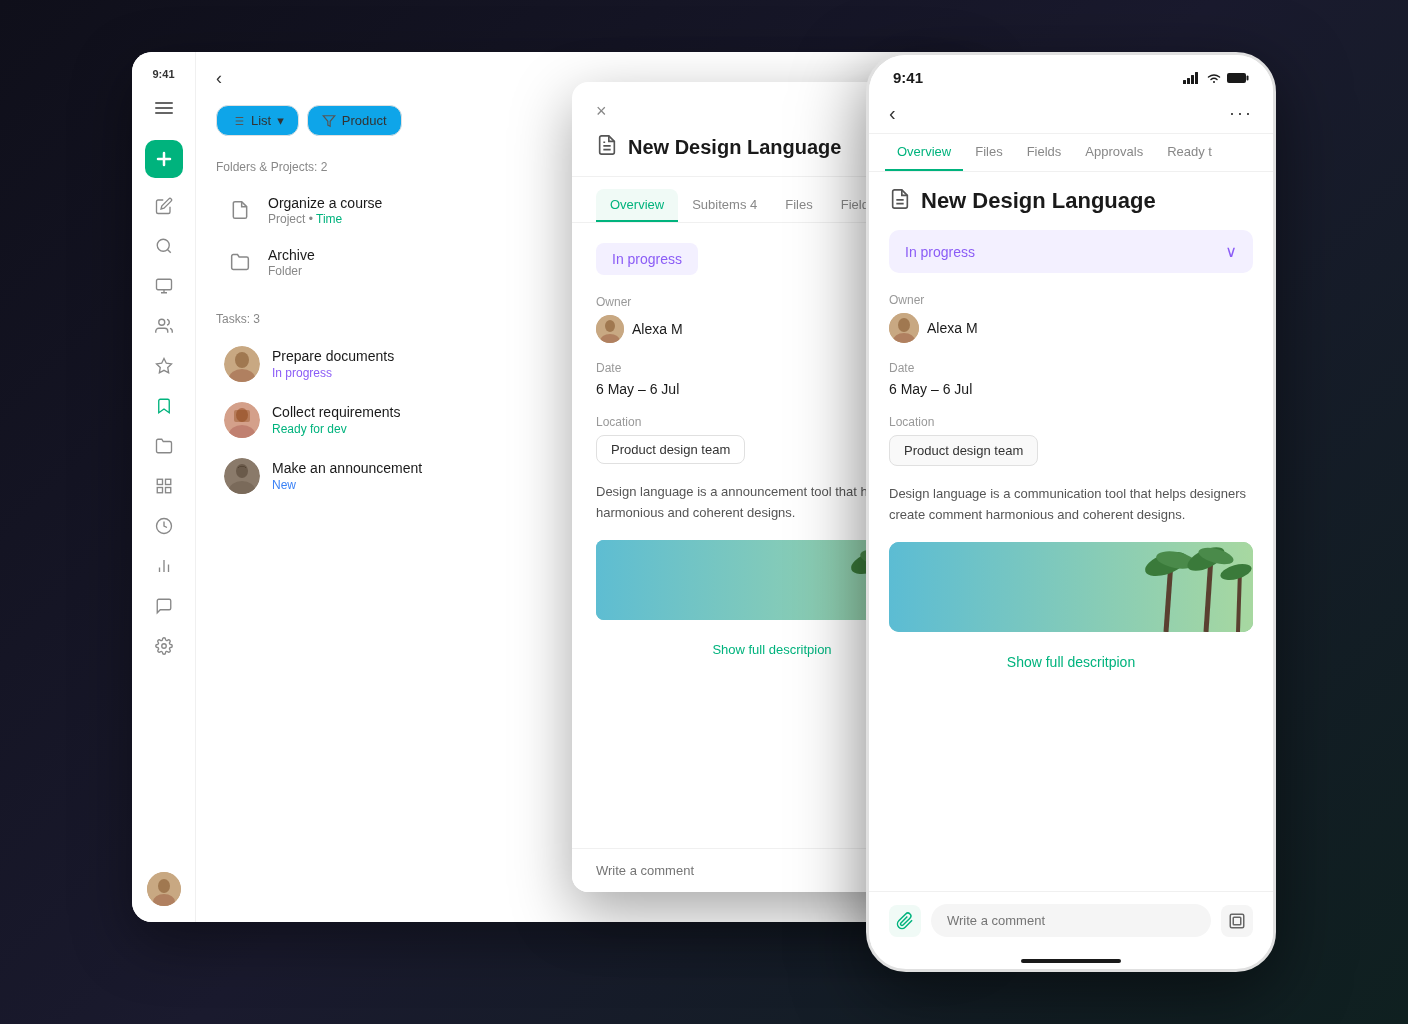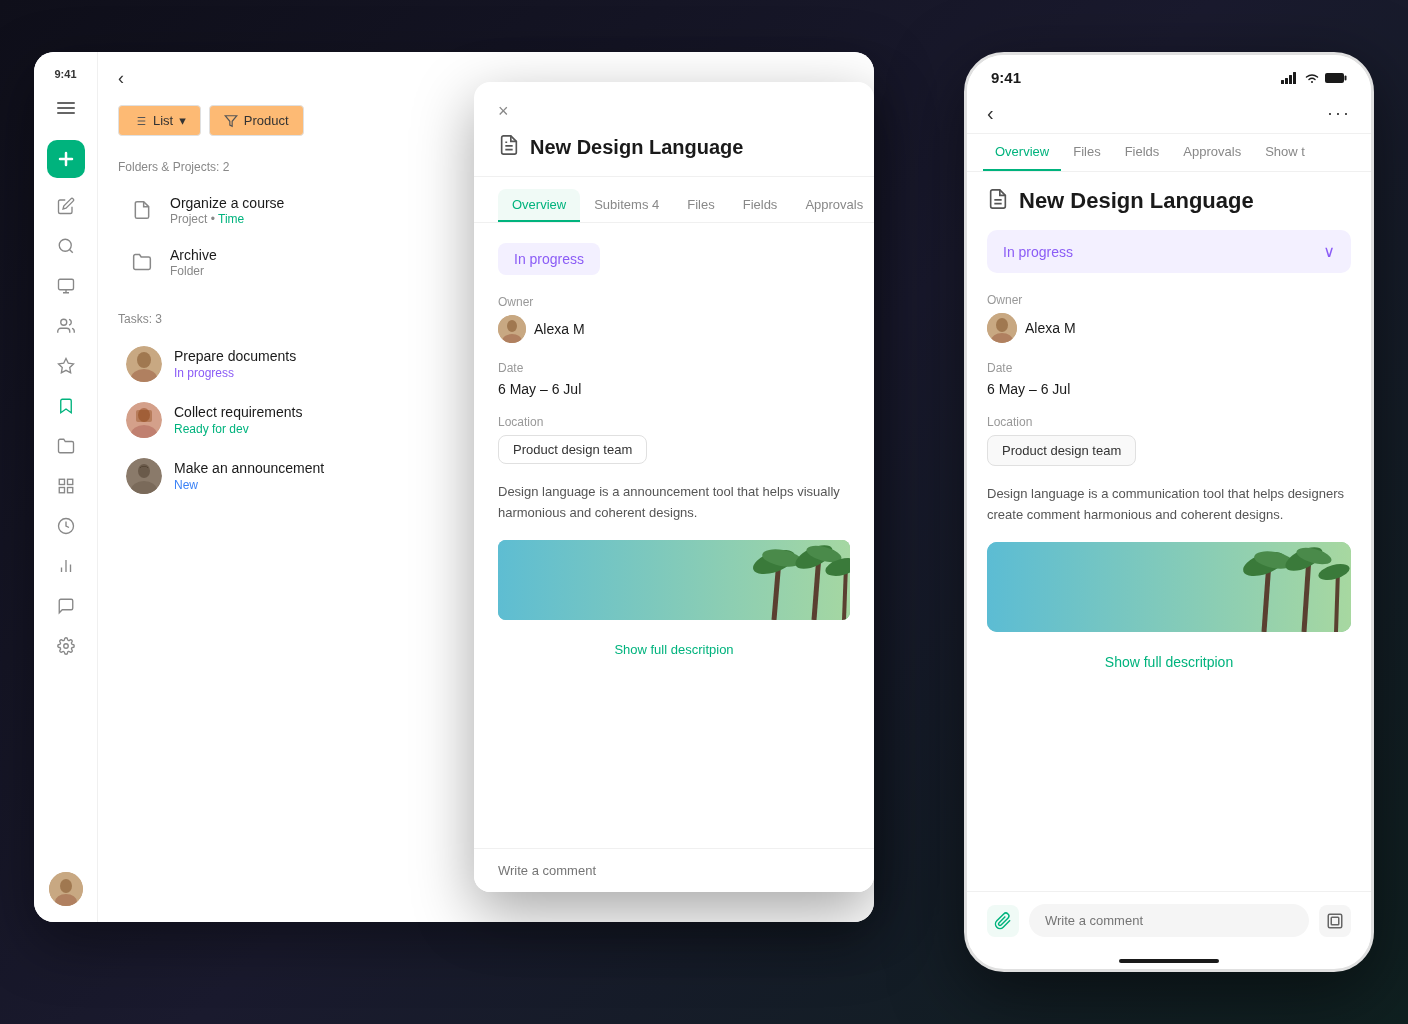--- a/index.html
+++ b/index.html
@@ -10,21 +10,21 @@
       display: flex;
       align-items: center;
       justify-content: center;
       font-family: -apple-system, BlinkMacSystemFont, 'Segoe UI', sans-serif;
       background: linear-gradient(135deg, #0f0f1a 0%, #1a1a2e 50%, #0f2020 100%);
       overflow: hidden;
     }
 
     .scene {
       position: relative;
-      width: 1340px;
+      width: 1144px;
       height: 920px;
     }
 
     
     .left-panel {
       position: absolute;
       left: 0;
       top: 0;
       width: 840px;
       height: 870px;
@@ -155,22 +155,22 @@
       gap: 8px;
       margin-bottom: 16px;
     }
 
     .list-btn {
       display: flex;
       align-items: center;
       gap: 6px;
       padding: 7px 14px;
       border: 1px solid #e0e0e0;
-      border-radius: 4px;
-      background: #fdba74;
+      border-radius: 12px;
+      background: #0ea5e9;
       cursor: pointer;
       font-size: 13px;
       color: #333;
     }
 
     .section-header {
       font-size: 12px;
       color: #888;
       padding: 8px 0 10px;
       font-weight: 500;
@@ -1014,21 +1014,21 @@
     <div class="mobile-nav-bar">
       <div class="mobile-back">‹</div>
       <div class="mobile-dots">···</div>
     </div>
 
     <div class="mobile-tabs">
       <div class="mobile-tab active">Overview</div>
       <div class="mobile-tab">Files</div>
       <div class="mobile-tab">Fields</div>
       <div class="mobile-tab">Approvals</div>
-      <div class="mobile-tab">Show t</div>
+      <div class="mobile-tab">Ready t</div>
     </div>
 
     <div class="mobile-body">
       <div class="mobile-title-row">
         <div class="mobile-title-icon">
           <svg viewBox="0 0 24 24">
               <path d="M14 2H6a2 2 0 00-2 2v16a2 2 0 002 2h12a2 2 0 002-2V8z"></path>
               <polyline points="14 2 14 8 20 8"></polyline>
               <line x1="16" y1="13" x2="8" y2="13"></line>
               <line x1="16" y1="17" x2="8" y2="17"></line>

